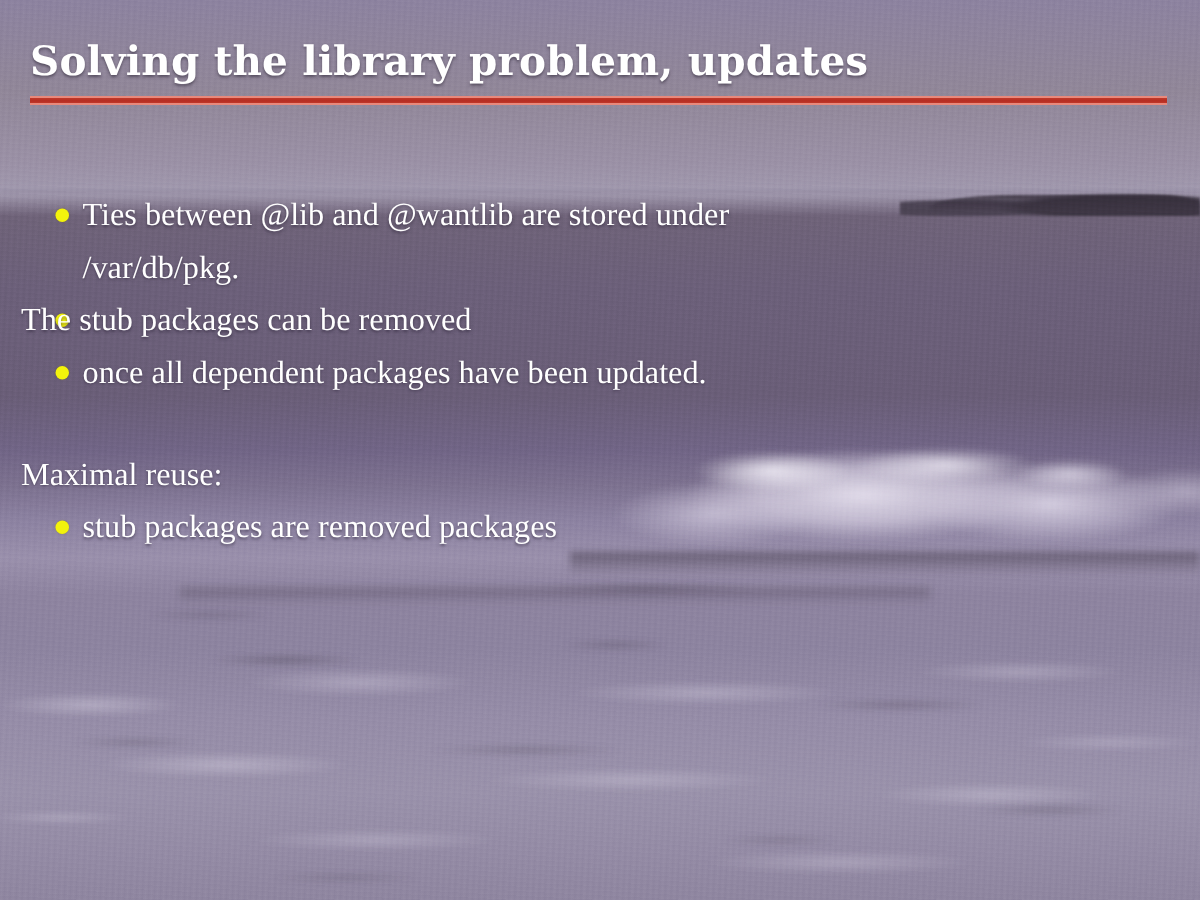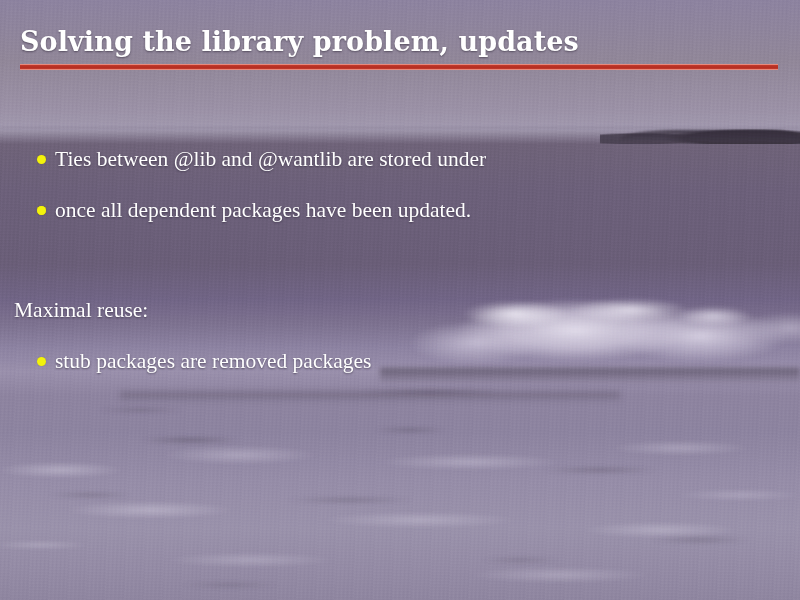--- a/index.html
+++ b/index.html
@@ -182,21 +182,20 @@
     left: 0; top: 126px;
     width: 800px;
   }
   .line {
     position: relative;
     color: #ffffff;
     font-size: 21.5px;
     line-height: 35px;
     white-space: nowrap;
     text-shadow: 0 1px 2px rgba(45,36,56,.6);
-    margin-top: 16px;
   }
   .line.lvl0 { padding-left: 14px; }
   .line.lvl1 { padding-left: 55px; }
   .line.cont { padding-left: 55px; }
   .line.spacer { height: 33px; line-height: 33px; }
 
   .bullet-dot {
     position: absolute;
     left: 37px;
     top: 13px;
@@ -224,20 +223,22 @@
   <div class="bg-layer bg-streaks"></div>
   <div class="bg-layer bg-grain"></div>
 
   <div class="title-block">
     <h1 class="slide-title">Solving the library problem, updates</h1>
     <div class="title-rule"></div>
   </div>
 
   <div class="body-block" id="body-block">
       <div class="line lvl1"><span class="bullet-dot"></span><span>Ties between @lib and @wantlib are stored under</span></div>
+      <div class="line cont"><span>/var/db/pkg.</span></div>
       <div class="line lvl1"><span class="bullet-dot"></span></div>
+      <div class="line lvl0"><span>The stub packages can be removed</span></div>
       <div class="line lvl1"><span class="bullet-dot"></span><span>once all dependent packages have been updated.</span></div>
       <div class="line lvl0 spacer"><span></span></div>
       <div class="line lvl0"><span>Maximal reuse:</span></div>
       <div class="line lvl1"><span class="bullet-dot"></span><span>stub packages are removed packages</span></div>
     </div>
 
 </div>
 
 </body></html>

